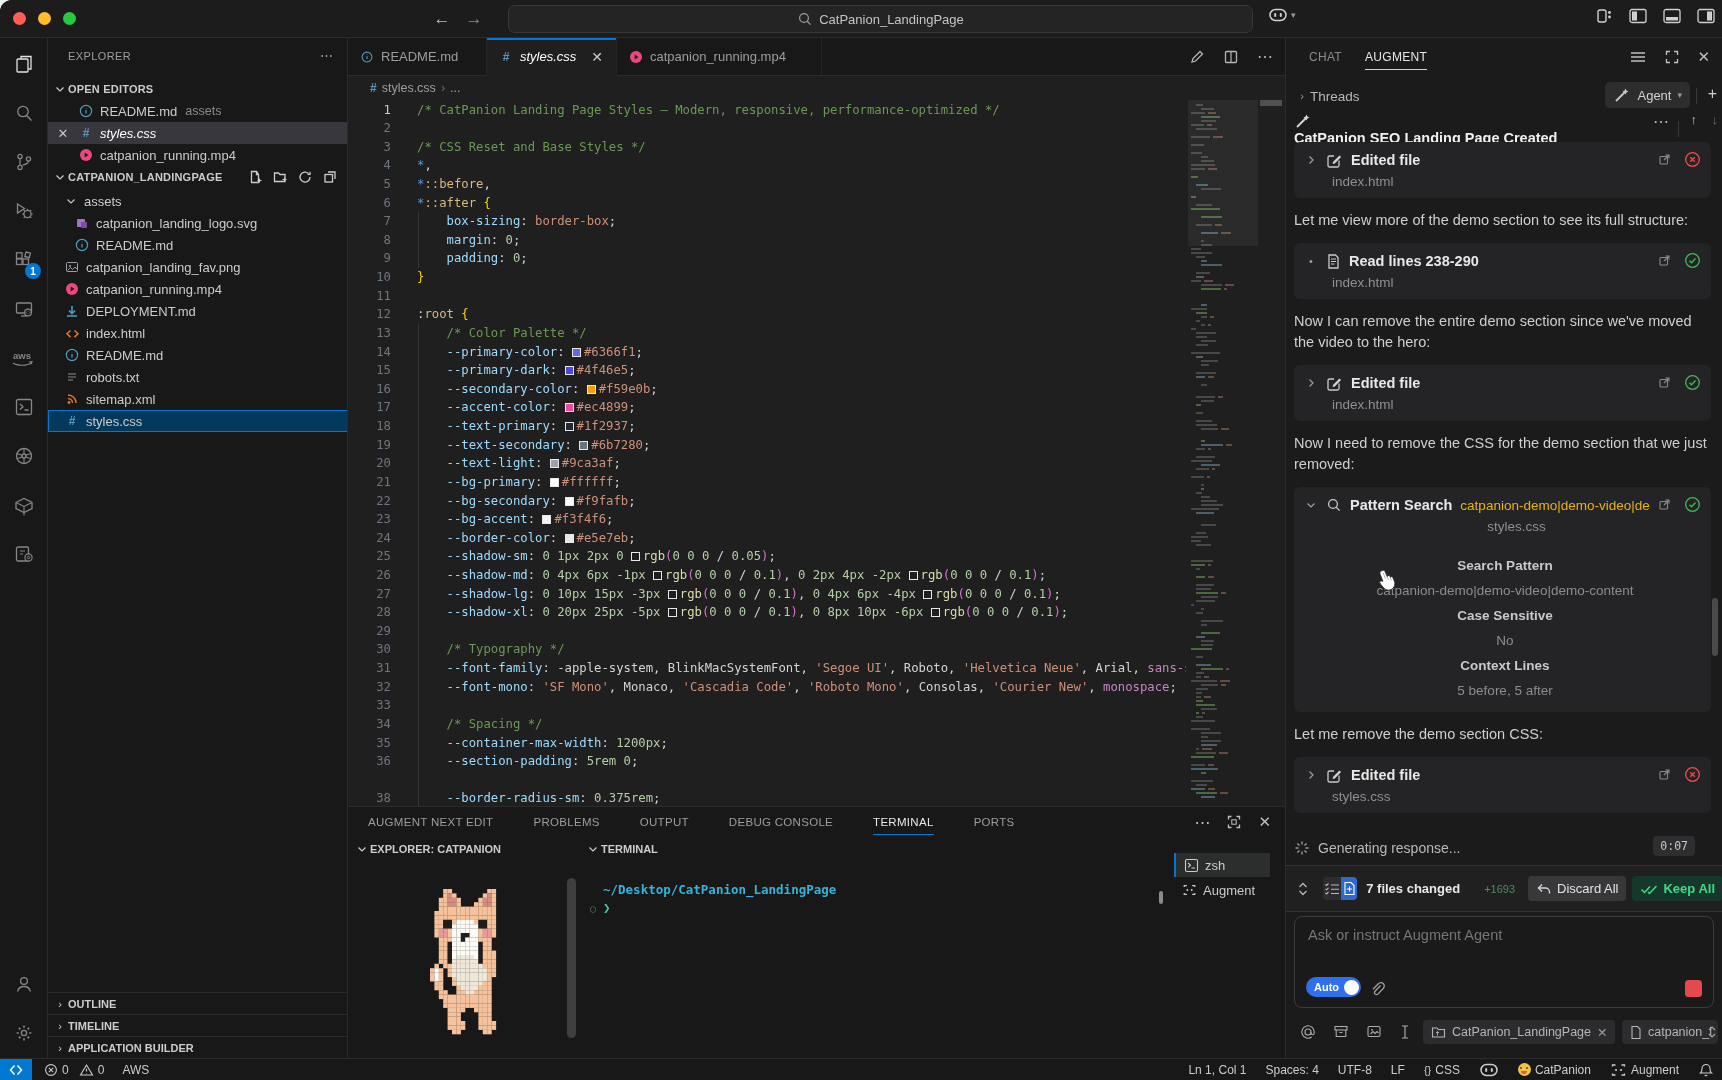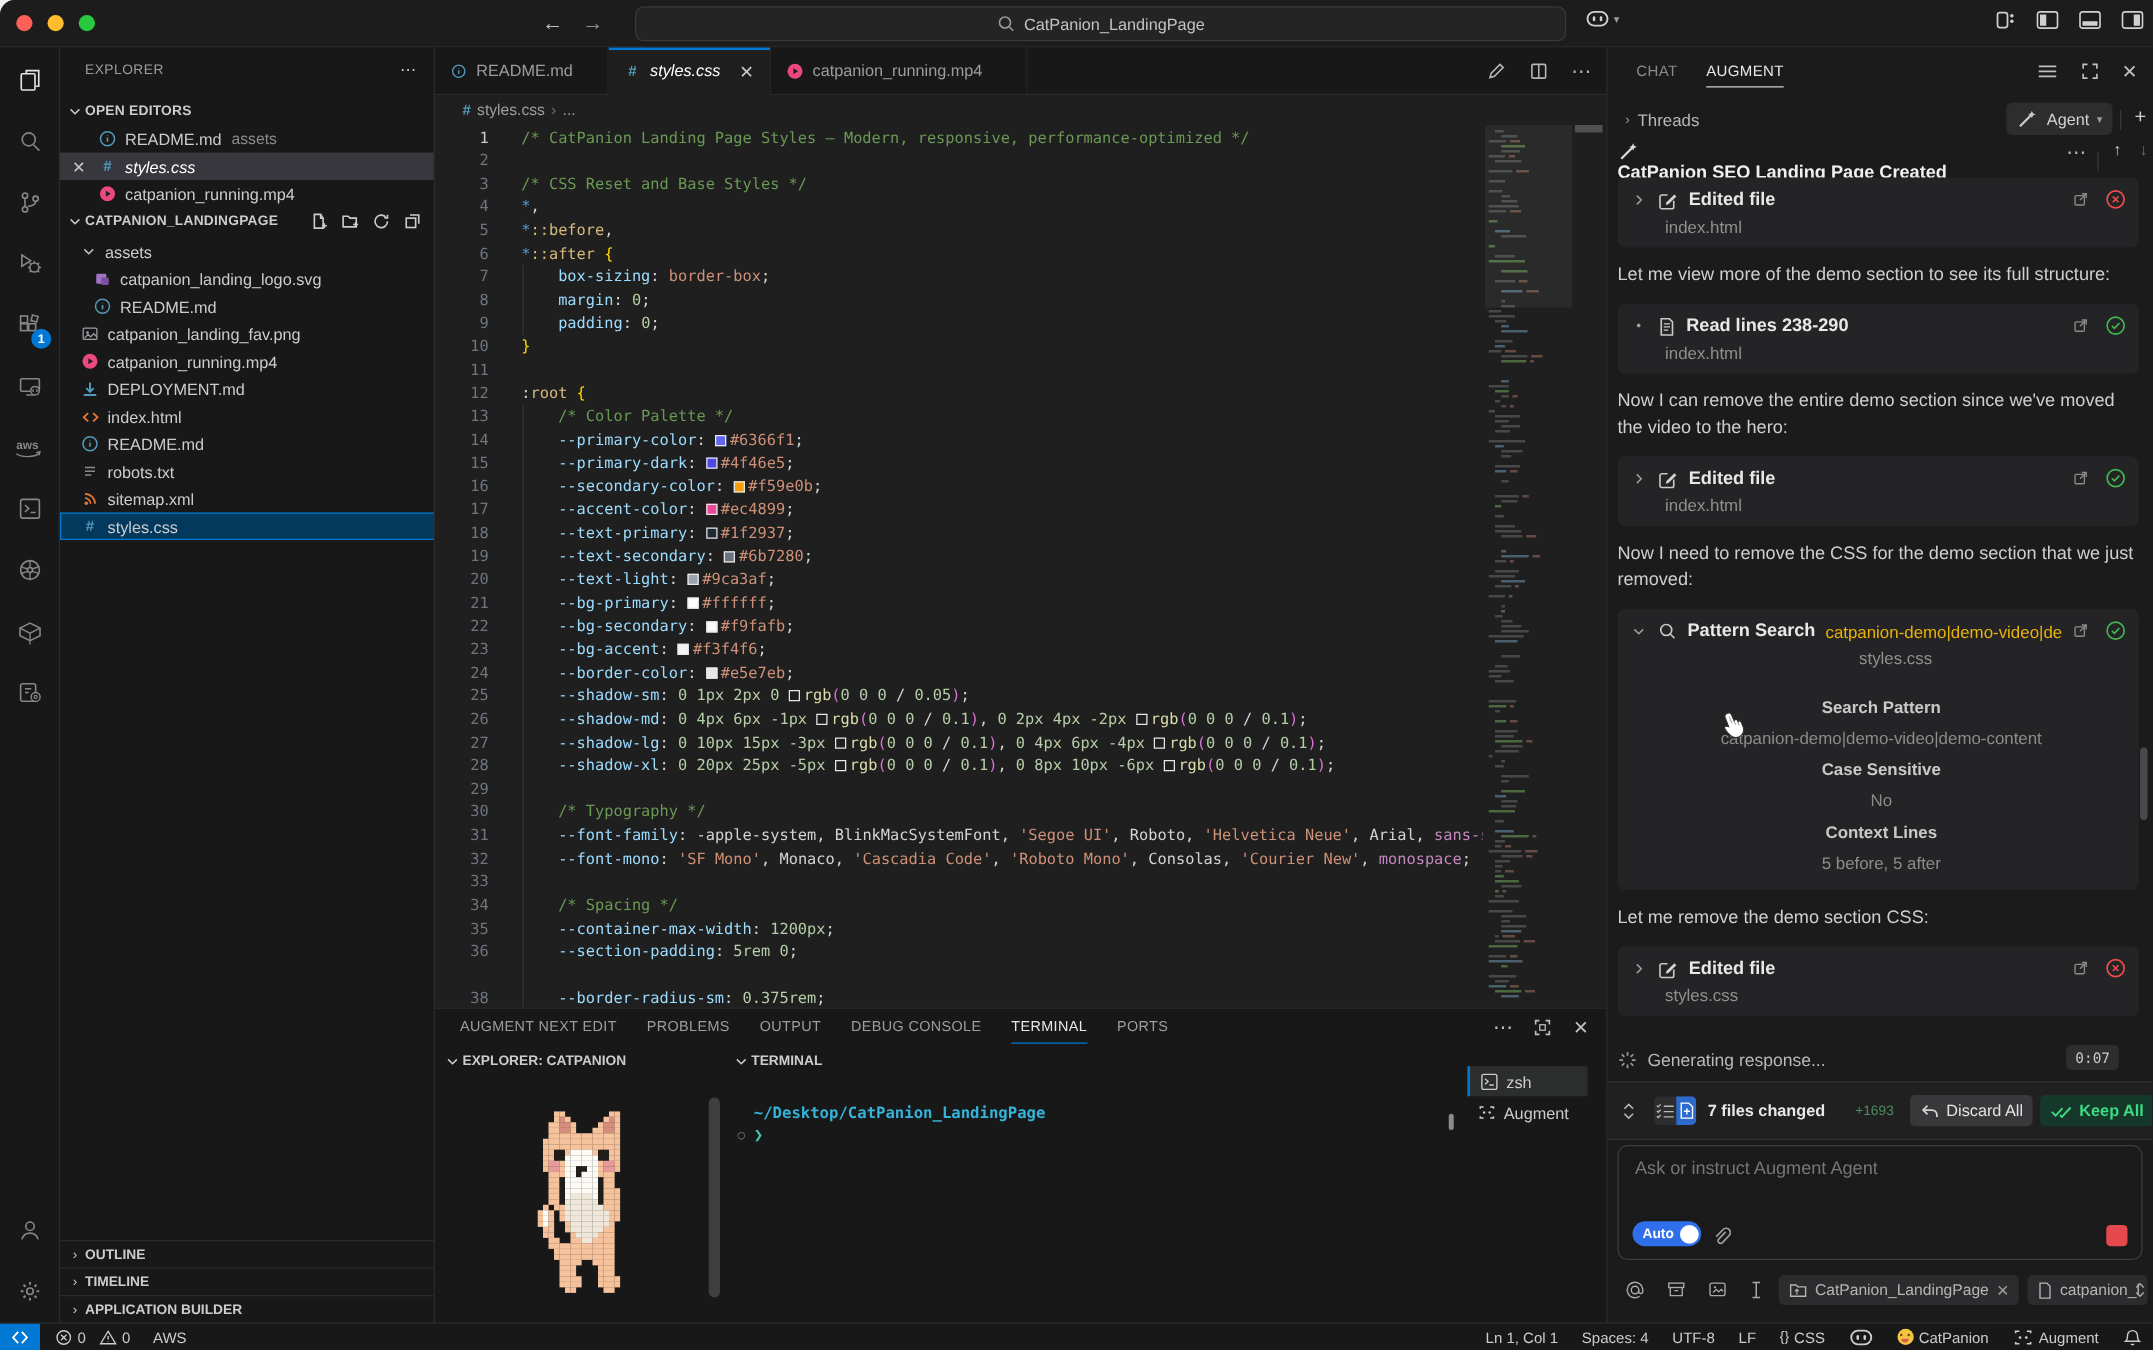--- a/index.html
+++ b/index.html
@@ -64,21 +64,21 @@
   .tk-pr { color:#9cdcfe; } .tk-v { color:#ce9178; } .tk-n { color:#b5cea8; }
   .tk-f { color:#dcdcaa; } .tk-k { color:#c586c0; }
   .sw { display:inline-block; width:9px; height:9px; border:1px solid #e8e8e8; margin-right:3px; vertical-align:-1px; }
   .indent-guide { position:absolute; width:1px; background:#353535; left:69.5px; }
   .minimap { position:absolute; top:0; width:70px; height:706px; overflow:hidden; }
   .mm-slider { position:absolute; left:0; width:70px; background:rgba(255,255,255,0.05); }
   .scroll-thumb-h { position:absolute; background:rgba(140,140,140,0.45); }
 
   
   .panel { position:absolute; left:0; top:768px; width:937px; height:252px; background:#181818; border-top:1px solid #2b2b2b; }
-  .panel-tabs { position:absolute; left:0; top:0; width:937px; height:30px; display:flex; align-items:center; gap:0; }
+  .panel-tabs { position:absolute; left:0; top:0; width:937px; height:30px; display:flex; align-items:center; gap:16px; }
   .ptab { padding:0 12px; font-size:11.5px; letter-spacing:.3px; color:#9d9d9d; height:30px; display:flex; align-items:center; position:relative; }
   .ptab.active { color:#e7e7e7; }
   .ptab.active::after { content:""; position:absolute; left:12px; right:12px; bottom:2px; height:1.5px; background:#0078d4; }
   .panel-actions { position:absolute; right:14px; top:0; height:30px; display:flex; align-items:center; gap:16px; color:#c0c0c0; }
   .pv-head { position:absolute; top:30px; height:24px; display:flex; align-items:center; font-size:11px; font-weight:700; color:#cccccc; }
   .pv-head .chev { width:16px; text-align:center; font-weight:400; }
   .term-line { position:absolute; font-family:"DejaVu Sans Mono", monospace; font-size:12.5px; }
   .term-tabrow { position:absolute; width:96px; height:24px; display:flex; align-items:center; gap:6px; font-size:13px; color:#cccccc; padding-left:8px; }
   .term-tabrow.sel { background:#2c2e2e; border-left:2px solid #0078d4; }
   .vscroll { position:absolute; border-radius:5px; background:#3f3f41; }

